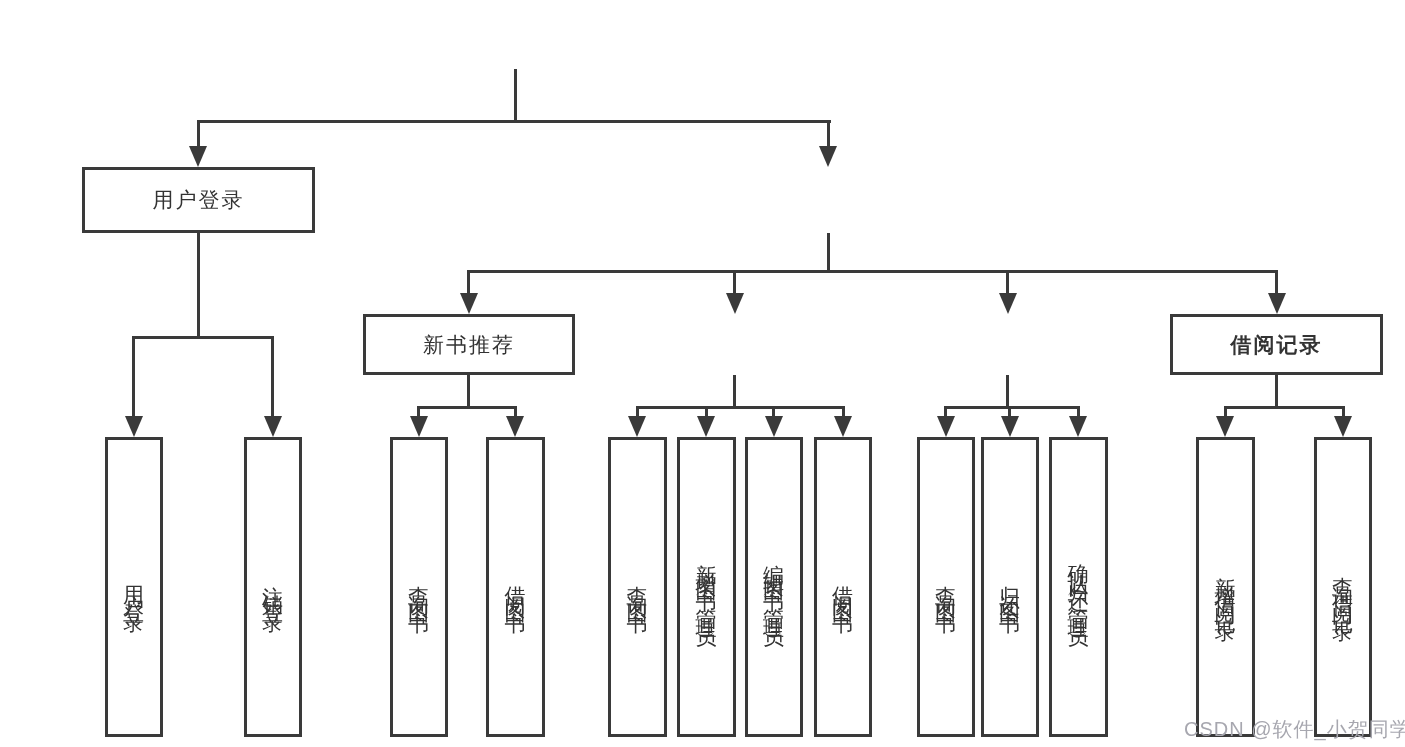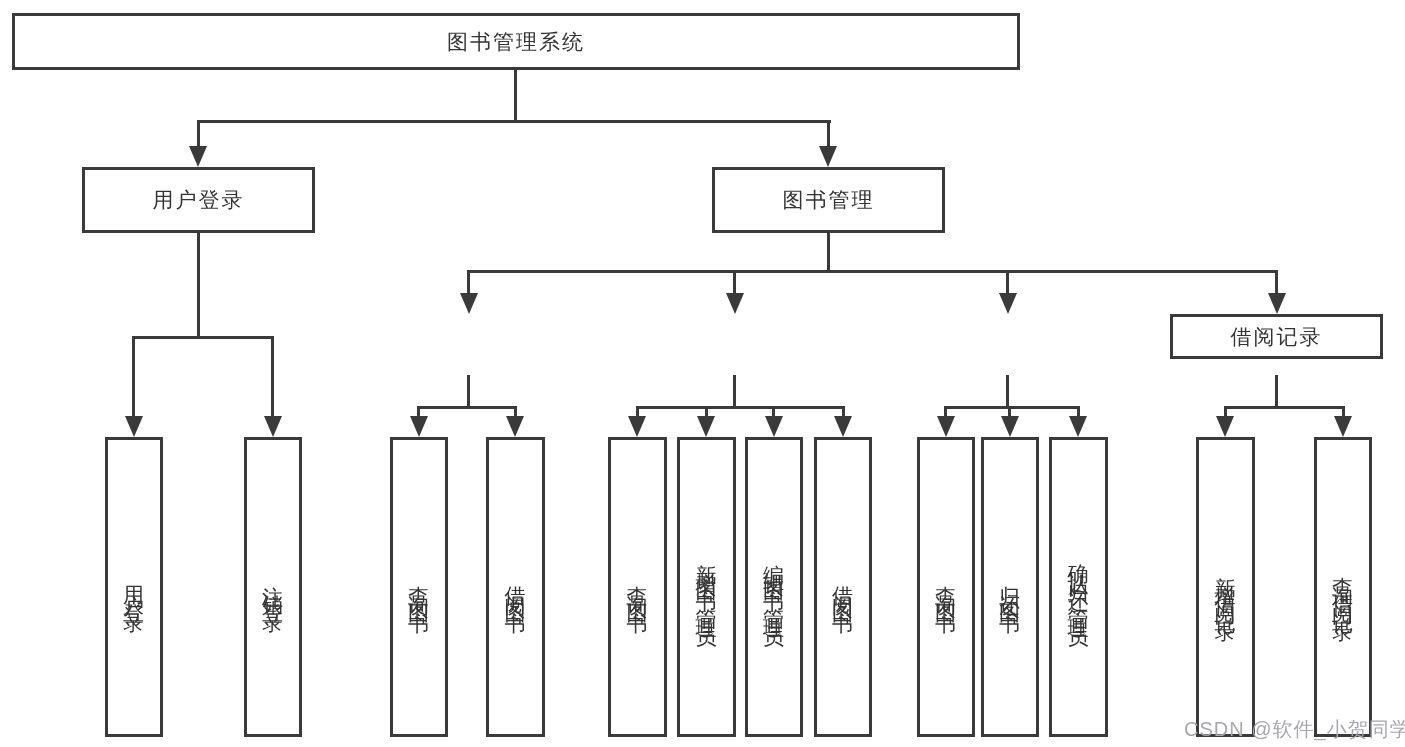--- a/index.html
+++ b/index.html
@@ -123,32 +123,29 @@
   <div class="vl" style="left:1077px; top:406px; height:12px;"></div>
   <div class="arrow" style="left:1069px; top:416px;"></div>
 
   <div class="vl" style="left:1275px; top:375px; height:34px;"></div>
   <div class="hl" style="left:1224px; top:406px; width:121px;"></div>
   <div class="vl" style="left:1224px; top:406px; height:12px;"></div>
   <div class="arrow" style="left:1216px; top:416px;"></div>
   <div class="vl" style="left:1342px; top:406px; height:12px;"></div>
   <div class="arrow" style="left:1334px; top:416px;"></div>
 
-  <div class="box" style="left:12px; top:13px; width:1008px; height:57px;">
-    <span class="hlabel">图书管理系统</span>
-  </div>
 
   <div class="box" style="left:82px; top:167px; width:233px; height:66px;">
     <span class="hlabel">用户登录</span>
   </div>
-  <div class="box" style="left:712px; top:167px; width:233px; height:66px;">
-    <span class="hlabel">图书管理</span>
+
+  <div class="box" style="left:363px; top:314px; width:212px; height:61px;">
+    <span class="hlabel">新书推荐</span>
   </div>
-
-  <div class="box" style="left:1170px; top:314px; width:213px; height:45px;">
+  <div class="box" style="left:1170px; top:314px; width:213px; height:61px;font-weight:bold;">
     <span class="hlabel">借阅记录</span>
   </div>
 
   <div class="box" style="left:105px; top:437px; width:58px; height:300px;">
     <span class="vlabel">用户登录</span>
   </div>
   <div class="box" style="left:244px; top:437px; width:58px; height:300px;">
     <span class="vlabel">注销登录</span>
   </div>
 

